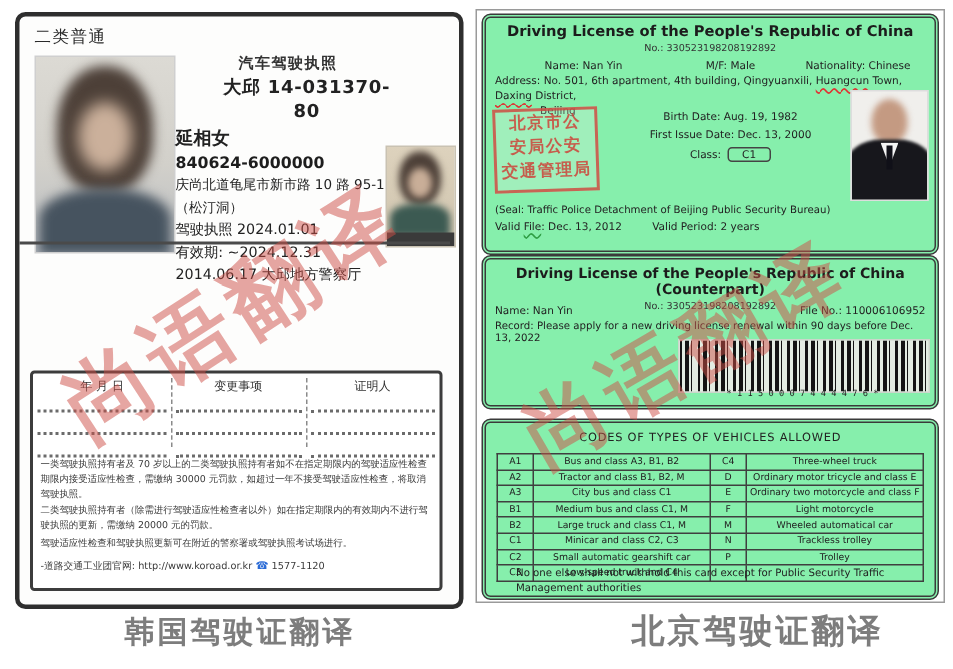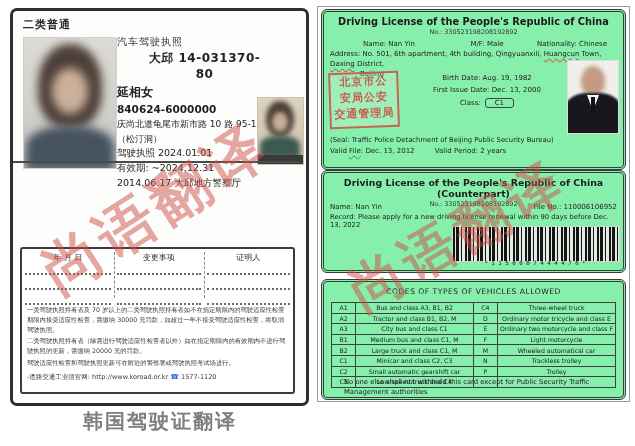--- a/index.html
+++ b/index.html
@@ -2,32 +2,32 @@
 <html><head>
 <meta charset="utf-8">
 <style>
   html,body{margin:0;padding:0;background:#ffffff;}
   body{font-family:"DejaVu Sans","Liberation Sans",sans-serif;}
   #canvas{position:relative;width:635px;height:446px;background:#fff;overflow:hidden;}
   .abs{position:absolute;}
 
   
   #kr-card{left:10px;top:8px;width:293px;height:392px;border:3px solid #2e2e2e;border-radius:7px;background:#fdfdfc;}
-  #kr-class{left:10px;top:6px;font-size:11px;font-weight:bold;color:#2a2a2a;letter-spacing:1px;}
+  #kr-class{left:10px;top:6px;font-size:11px;font-weight:normal;color:#2a2a2a;letter-spacing:1px;}
   #kr-photo{left:10px;top:26px;width:92px;height:130px;background:linear-gradient(180deg,#dcdad4 0%,#d2d0ca 55%,#b9bdc2 100%);overflow:hidden;border:1px solid #cfcfcf;}
   .ph-hair{position:absolute;left:14px;top:6px;width:64px;height:84px;background:#4d4038;border-radius:48% 48% 42% 42%;filter:blur(4px);}
   .ph-face{position:absolute;left:28px;top:30px;width:36px;height:46px;background:#cbb09b;border-radius:50%;filter:blur(5px);}
   .ph-body{position:absolute;left:2px;top:88px;width:88px;height:44px;background:#46535f;border-radius:45% 45% 0 0;filter:blur(4px);}
   #kr-photo2{left:244px;top:86px;width:45px;height:66px;background:linear-gradient(180deg,#ddd2bd,#cfc4ae);overflow:hidden;border:1px solid #c9c2b2;}
   .ph2-hair{position:absolute;left:8px;top:3px;width:28px;height:36px;background:#4d4038;border-radius:48%;filter:blur(2.5px);}
   .ph2-face{position:absolute;left:14px;top:14px;width:16px;height:20px;background:#c9ae98;border-radius:50%;filter:blur(2.5px);}
   .ph2-body{position:absolute;left:2px;top:38px;width:40px;height:22px;background:#3c5a52;border-radius:40% 40% 0 0;filter:blur(2.5px);}
   .ph2-strip{position:absolute;left:0;bottom:0;width:100%;height:9px;background:#3a3a3a;filter:blur(0.4px);}
   #kr-text{left:104px;top:24px;width:150px;color:#222;}
-  .kr-title{font-size:10px;color:#333;letter-spacing:1px;}
+  .kr-title{font-size:10px;color:#333;text-align:center;letter-spacing:1px;font-weight:bold;}
   .kr-region{font-size:12px;font-weight:bold;text-align:center;margin-top:1px;letter-spacing:0.5px;padding-left:25px;}
   .kr-name{font-size:12px;font-weight:bold;margin-top:3px;}
   .kr-id{font-size:10.5px;font-weight:bold;margin-top:2px;color:#1d1d1d;}
   .kr-addr{font-size:9px;margin-top:3px;line-height:1.35;}
   .kr-line{font-size:9.5px;margin-top:2px;}
   #kr-divider{left:0px;top:150px;width:287px;height:0;border-top:2px solid #4a4a4a;}
   #kr-record{left:7px;top:236px;width:271px;height:143px;border:2px solid #3c3c3c;border-radius:3px;background:#fff;}
   #kr-rec-head{display:grid;grid-template-columns:34% 33% 33%;font-size:8px;color:#333;text-align:center;padding-top:3px;}
   #kr-rec-head span{display:block;}
   .dotrow{display:grid;grid-template-columns:34% 33% 33%;height:15px;}
@@ -263,17 +263,18 @@
               <td class="desc">Low-speed truck and C4</td>
               <td class="code"></td>
               <td class="desc"></td>
             </tr>
           </tbody>
       </table>
       <div id="codes-footer">No one else shall not withhold this card except for Public Security Traffic Management authorities</div>
     </div>
   </div>
 
+  <div class="abs caption" id="bj-caption">北京驾驶证翻译</div>
 
   <div class="wm" id="wm-left">尚语翻译</div>
   <div class="wm" id="wm-right">尚语翻译</div>
 
 </div>
 
 </body></html>

